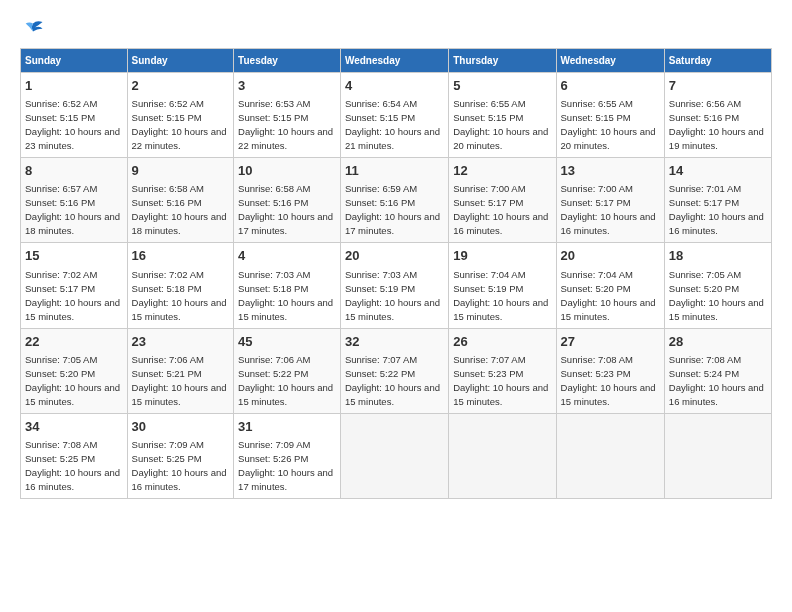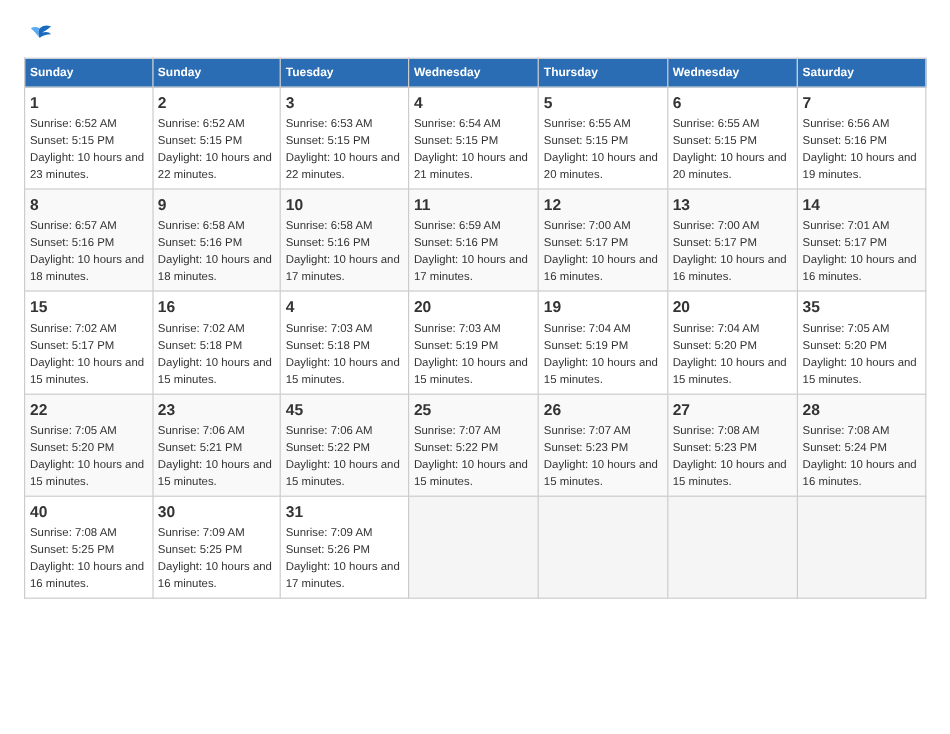--- a/index.html
+++ b/index.html
@@ -213,57 +213,57 @@
       </td>
           <td>
         <span class="day-number">19</span>
         <span class="day-info">Sunrise: 7:04 AM<br>Sunset: 5:19 PM<br>Daylight: 10 hours and 15 minutes.</span>
       </td>
           <td>
         <span class="day-number">20</span>
         <span class="day-info">Sunrise: 7:04 AM<br>Sunset: 5:20 PM<br>Daylight: 10 hours and 15 minutes.</span>
       </td>
           <td>
-        <span class="day-number">35</span>
+        <span class="day-number">18</span>
         <span class="day-info">Sunrise: 7:05 AM<br>Sunset: 5:20 PM<br>Daylight: 10 hours and 15 minutes.</span>
       </td>
         </tr>
         <tr>
           <td>
         <span class="day-number">22</span>
         <span class="day-info">Sunrise: 7:05 AM<br>Sunset: 5:20 PM<br>Daylight: 10 hours and 15 minutes.</span>
       </td>
           <td>
         <span class="day-number">23</span>
         <span class="day-info">Sunrise: 7:06 AM<br>Sunset: 5:21 PM<br>Daylight: 10 hours and 15 minutes.</span>
       </td>
           <td>
         <span class="day-number">45</span>
         <span class="day-info">Sunrise: 7:06 AM<br>Sunset: 5:22 PM<br>Daylight: 10 hours and 15 minutes.</span>
       </td>
           <td>
-        <span class="day-number">25</span>
+        <span class="day-number">32</span>
         <span class="day-info">Sunrise: 7:07 AM<br>Sunset: 5:22 PM<br>Daylight: 10 hours and 15 minutes.</span>
       </td>
           <td>
         <span class="day-number">26</span>
         <span class="day-info">Sunrise: 7:07 AM<br>Sunset: 5:23 PM<br>Daylight: 10 hours and 15 minutes.</span>
       </td>
           <td>
         <span class="day-number">27</span>
         <span class="day-info">Sunrise: 7:08 AM<br>Sunset: 5:23 PM<br>Daylight: 10 hours and 15 minutes.</span>
       </td>
           <td>
         <span class="day-number">28</span>
         <span class="day-info">Sunrise: 7:08 AM<br>Sunset: 5:24 PM<br>Daylight: 10 hours and 16 minutes.</span>
       </td>
         </tr>
         <tr>
           <td>
-        <span class="day-number">40</span>
+        <span class="day-number">34</span>
         <span class="day-info">Sunrise: 7:08 AM<br>Sunset: 5:25 PM<br>Daylight: 10 hours and 16 minutes.</span>
       </td>
           <td>
         <span class="day-number">30</span>
         <span class="day-info">Sunrise: 7:09 AM<br>Sunset: 5:25 PM<br>Daylight: 10 hours and 16 minutes.</span>
       </td>
           <td>
         <span class="day-number">31</span>
         <span class="day-info">Sunrise: 7:09 AM<br>Sunset: 5:26 PM<br>Daylight: 10 hours and 17 minutes.</span>
       </td>

